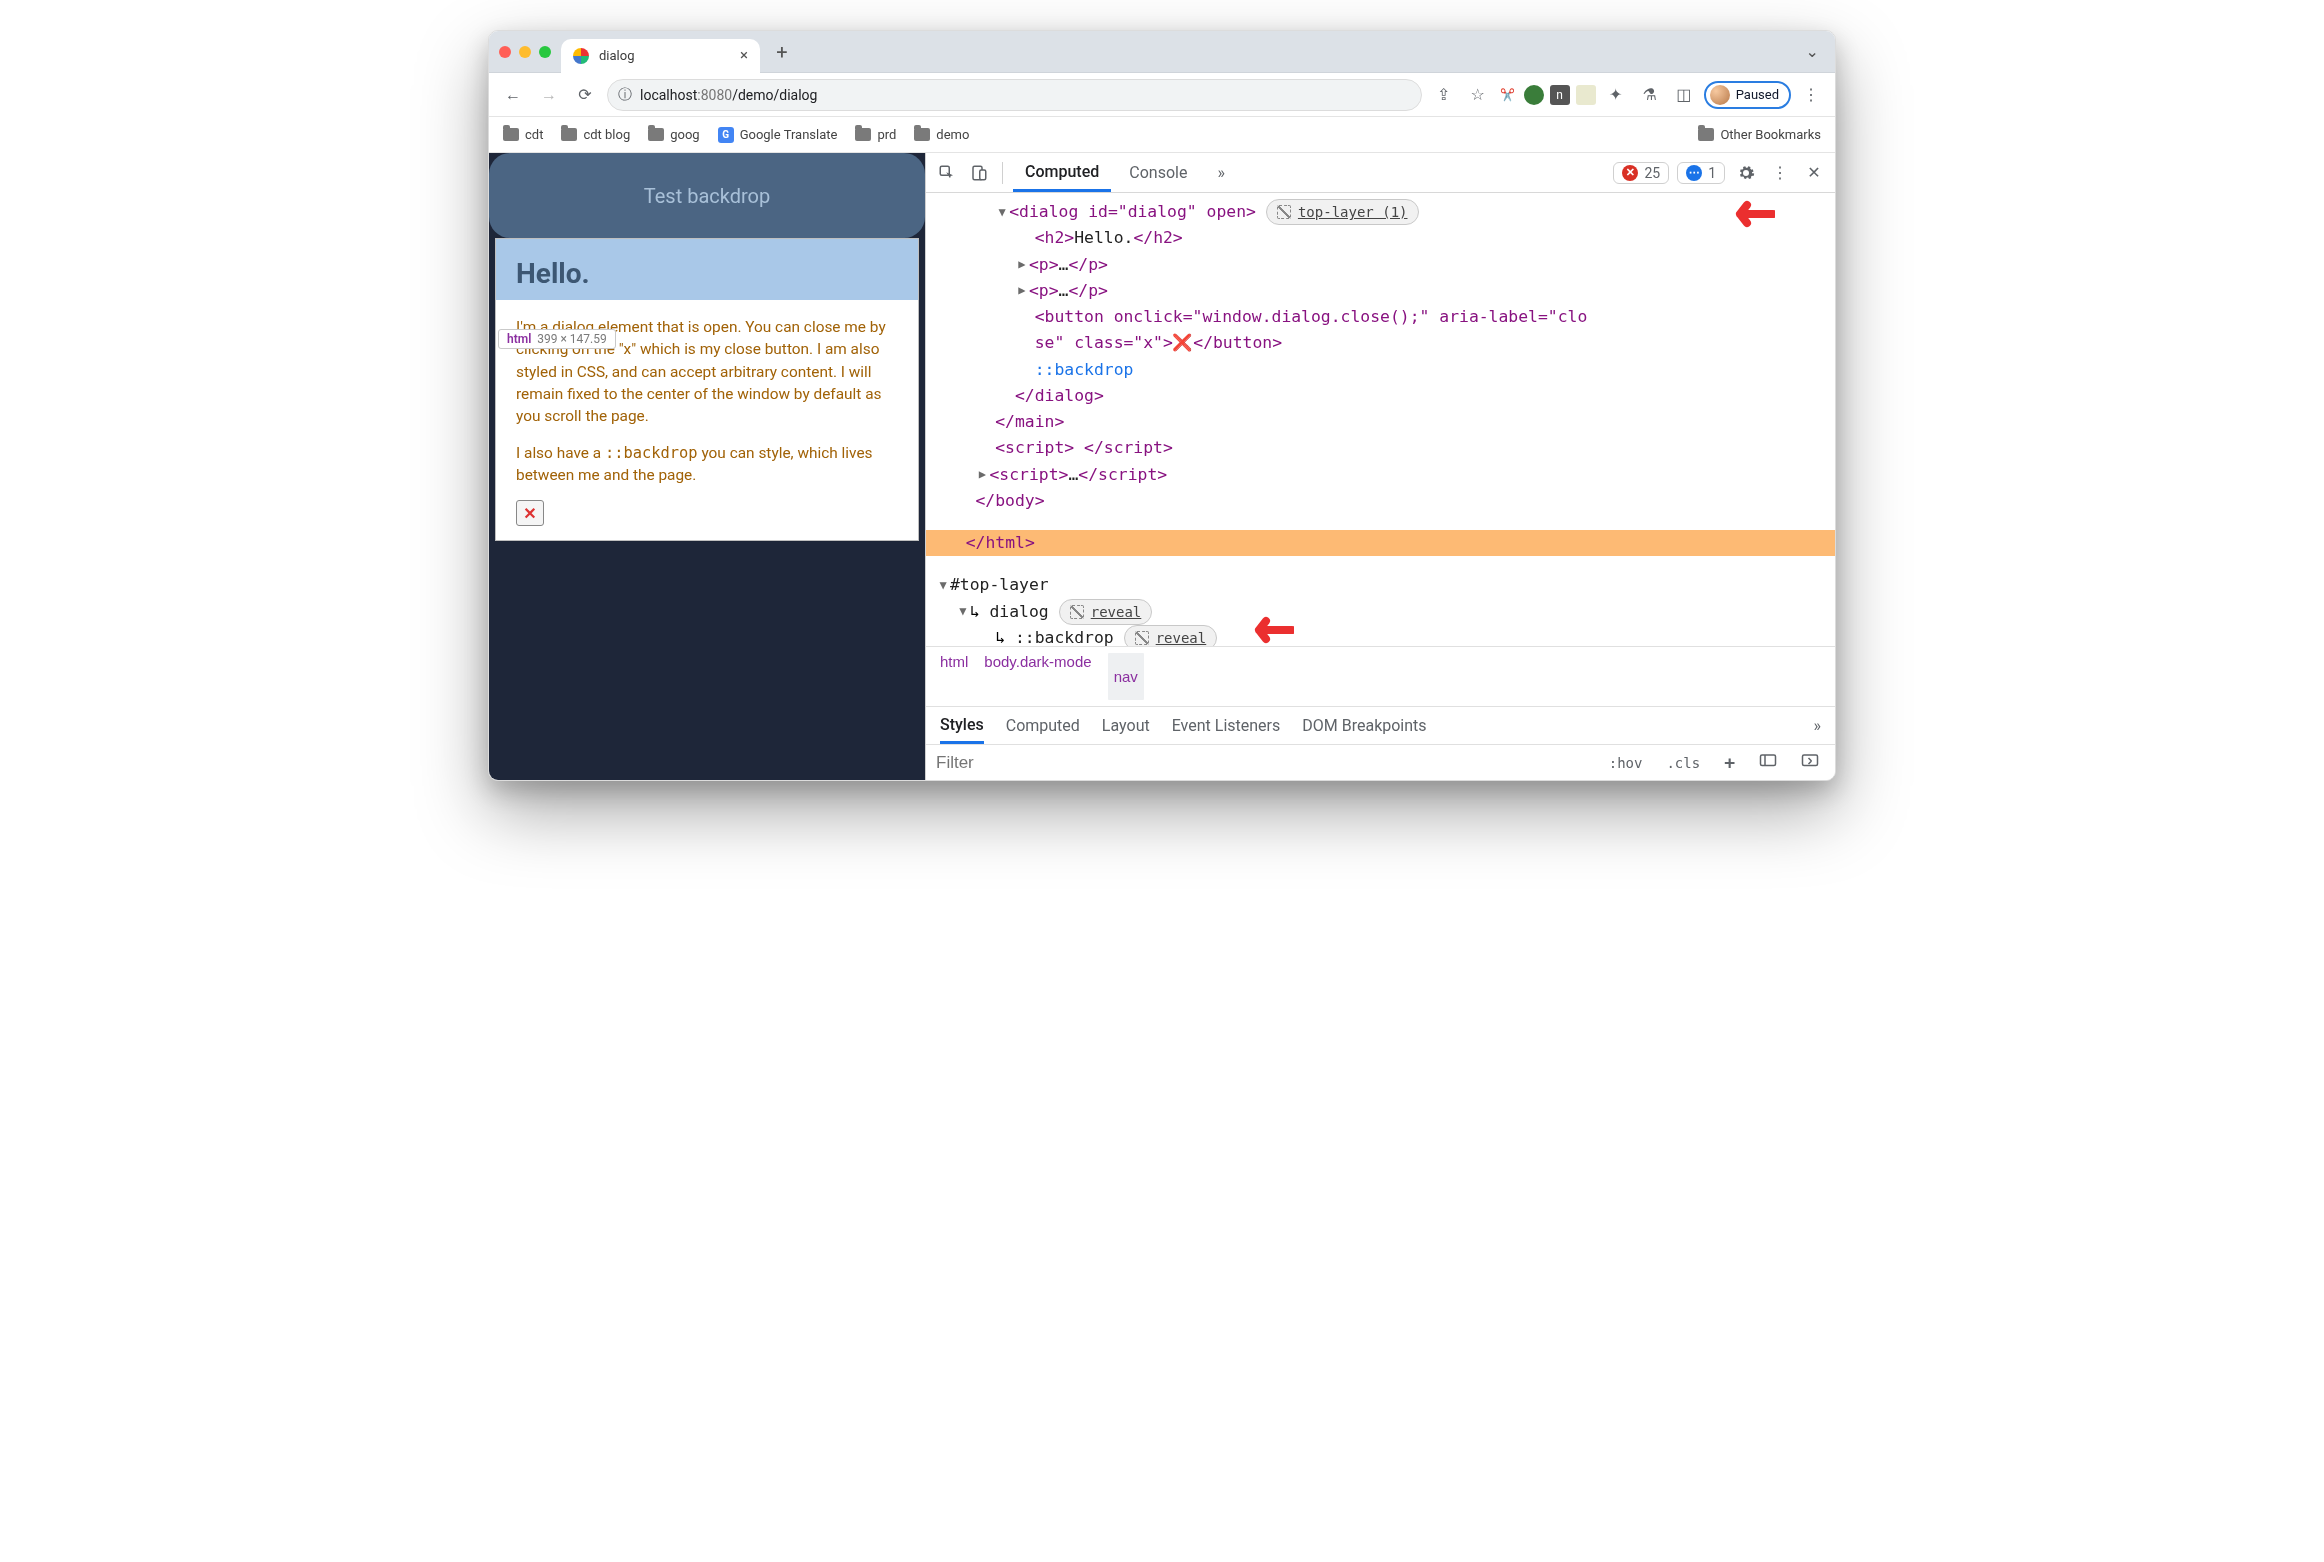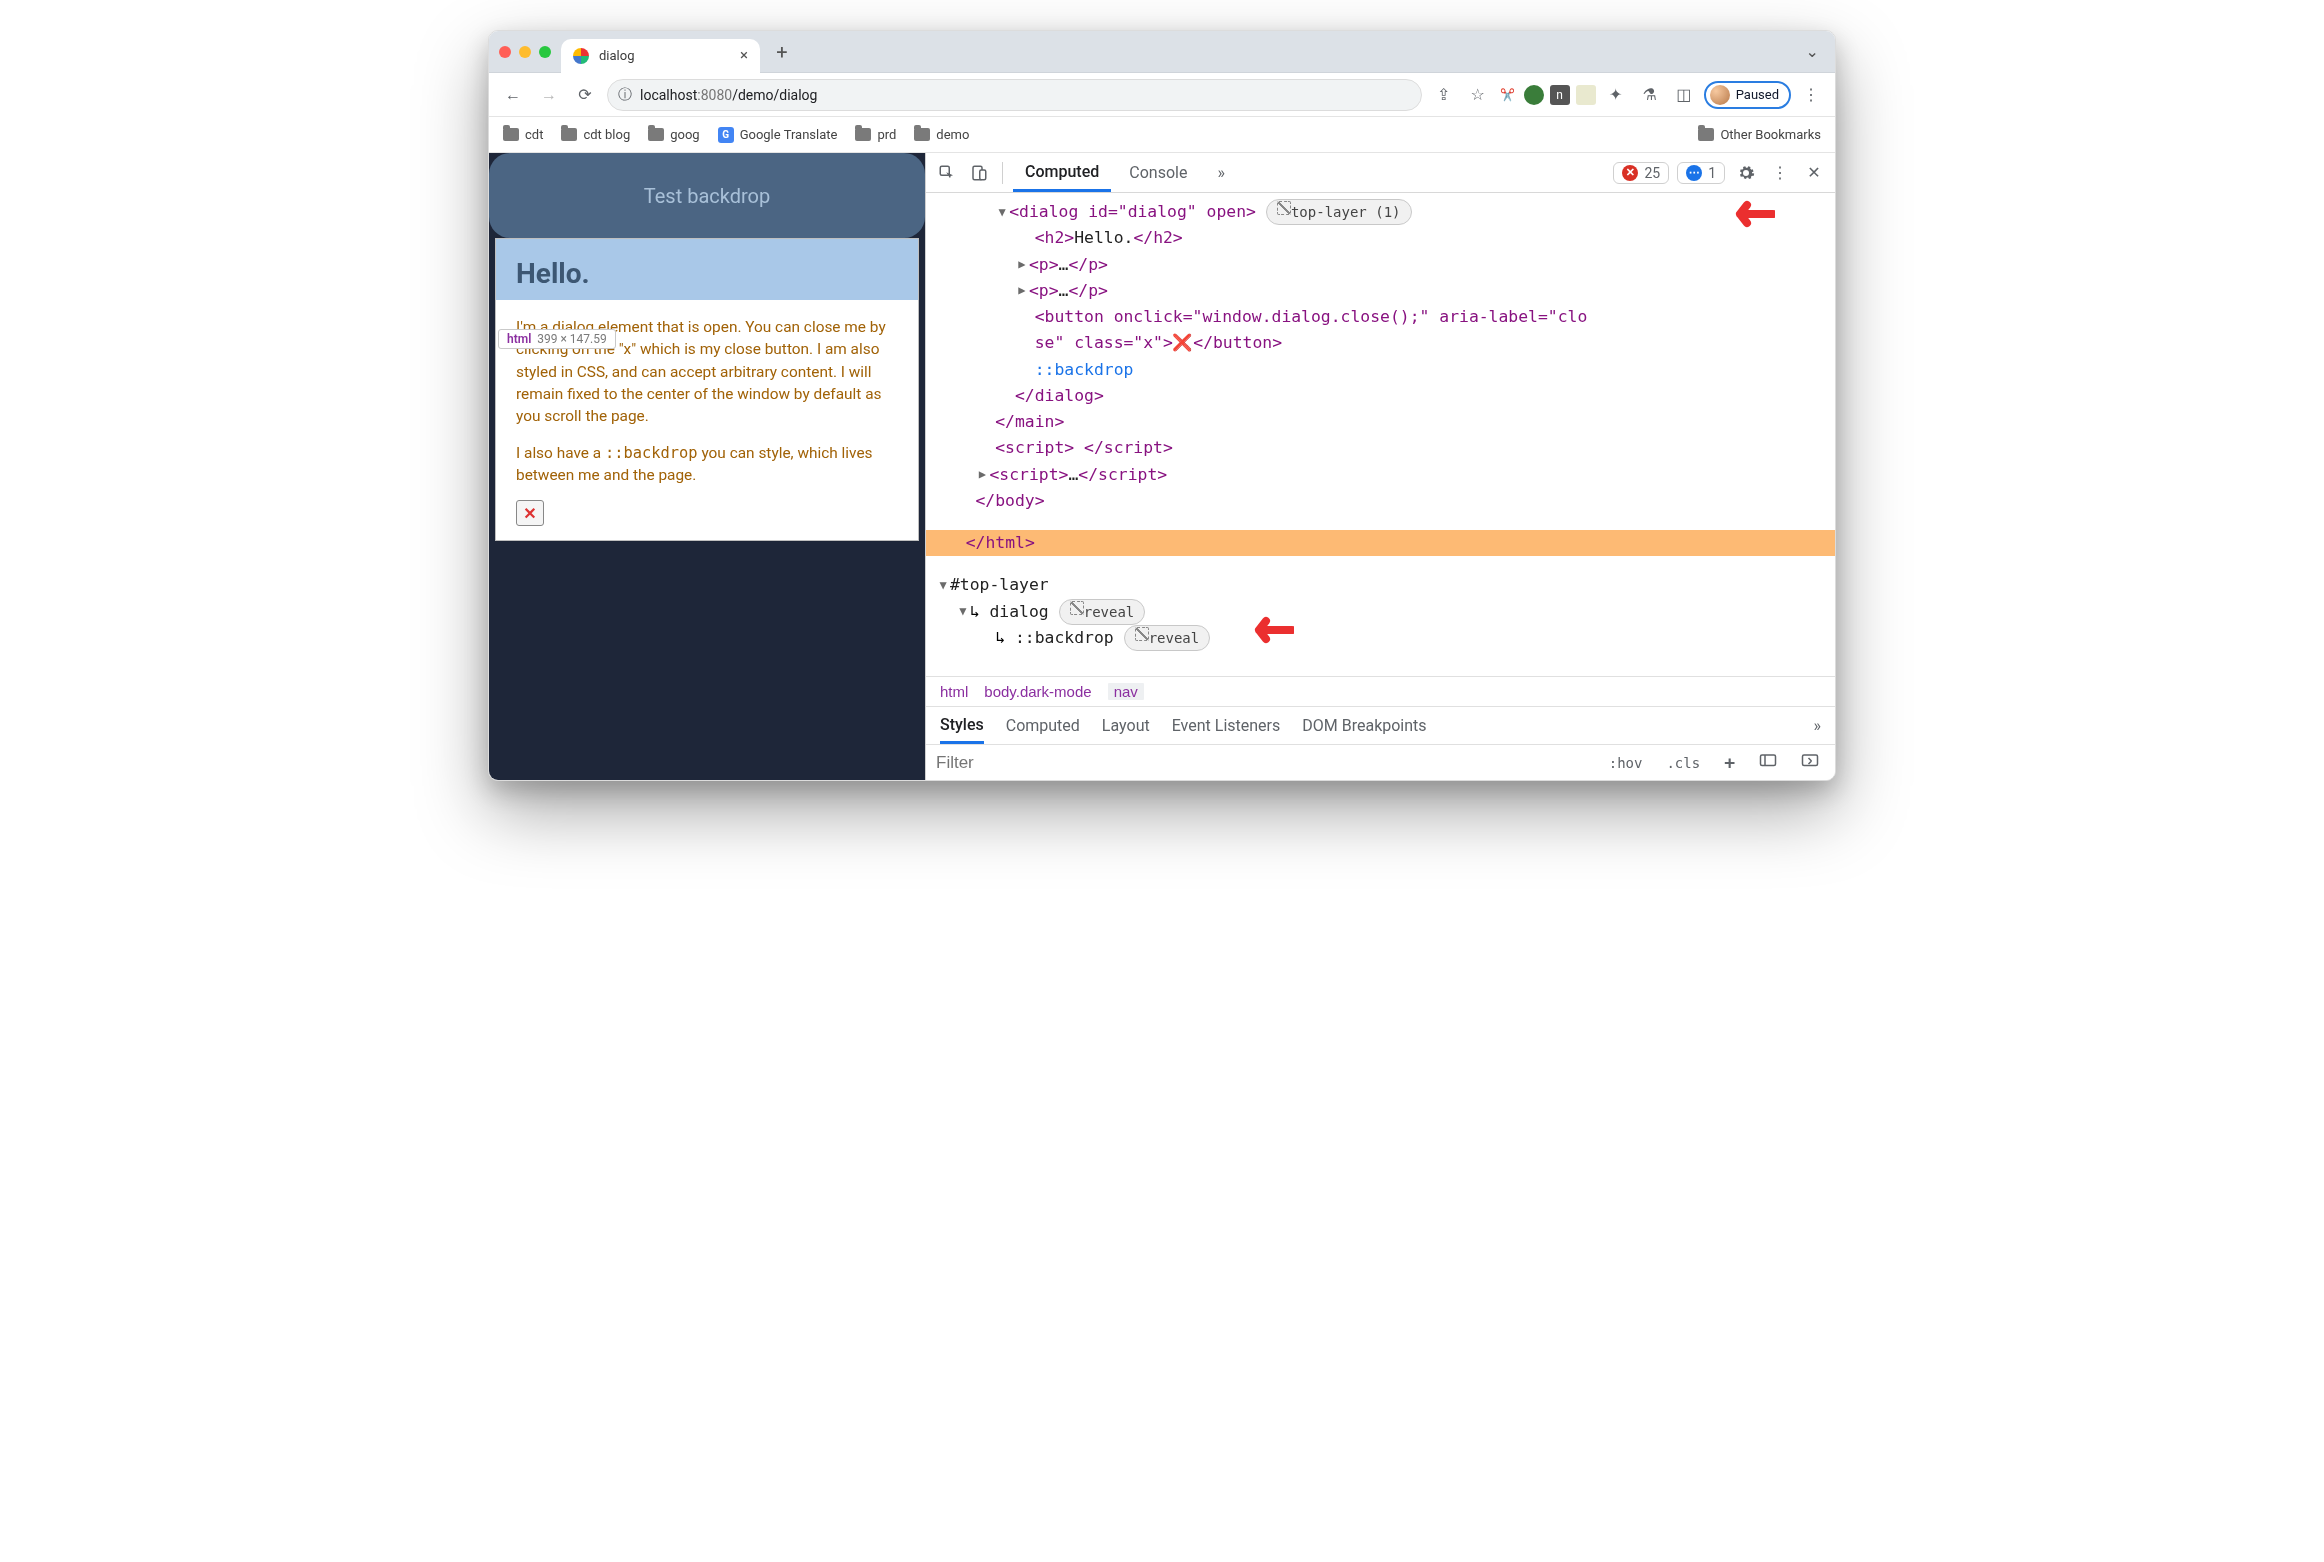--- a/index.html
+++ b/index.html
@@ -121,34 +121,34 @@
   .dom{
     flex:1;overflow:auto;font-family:Menlo,Consolas,monospace;font-size:16.4px;line-height:1.6;
     padding:6px 4px 6px 10px;position:relative;
   }
   .dom .row{white-space:pre;display:flex;align-items:center;}
   .ind{display:inline-block;}
   .tw{display:inline-block;width:14px;color:#6b6b6b;cursor:pointer;text-align:center;font-size:12px;}
   .t-tag{color:#881280;}
   .t-txt{color:#222;} .t-pseudo{color:#1a73e8;}
   .badge{
-    display:inline-flex;align-items:flex-start;gap:0;background:#f1f1f1;border:1px solid #c8c8c8;
-    border-radius:14px;padding:1px 10px;font-size:14px;color:#444;margin-left:10px;font-family:Menlo,Consolas,monospace;cursor:pointer;
+    display:inline-flex;align-items:center;gap:7px;background:#f1f1f1;border:1px solid #c8c8c8;
+    border-radius:14px;padding:1px 10px;font-size:14px;color:#444;margin-left:10px;font-family:Menlo,Consolas,monospace;cursor:pointer;text-decoration:underline;
   }
   .badge .sel{width:14px;height:14px;border:1px dashed #888;display:inline-block;border-radius:2px;background:
     linear-gradient(45deg,transparent 45%,#888 45% 55%,transparent 55%);}
   .sel-row{background:#fdba74;margin:16px -10px;padding:0 20px;}
   .arrow{position:absolute;color:#eb2f2f;}
   .arrow svg{display:block;}
 
   .crumbs{
     border-top:1px solid #e0e0e0;display:flex;gap:16px;padding:6px 14px;font-size:15px;
     font-family:-apple-system,Arial,sans-serif;
   }
-  .crumbs .c{color:#8b2fa0;cursor:pointer;} .crumbs .c.sel{background:#eef0f2;border-radius:1px;padding:0 6px;}
+  .crumbs .c{color:#8b2fa0;cursor:pointer;} .crumbs .c.sel{background:#eef0f2;border-radius:1px;padding:15px 6px;}
 
   .styles-tabs{
     display:flex;align-items:center;gap:22px;padding:0 14px;height:38px;border-top:1px solid #e0e0e0;
     font-size:16px;color:#5f6368;
   }
   .styles-tabs .st{cursor:pointer;height:100%;display:flex;align-items:center;}
   .styles-tabs .st.active{color:#202124;border-bottom:3px solid #1a73e8;font-weight:500;justify-content:center;}
   .styles-tabs .more{margin-left:auto;}
 
   .styles-bar{

